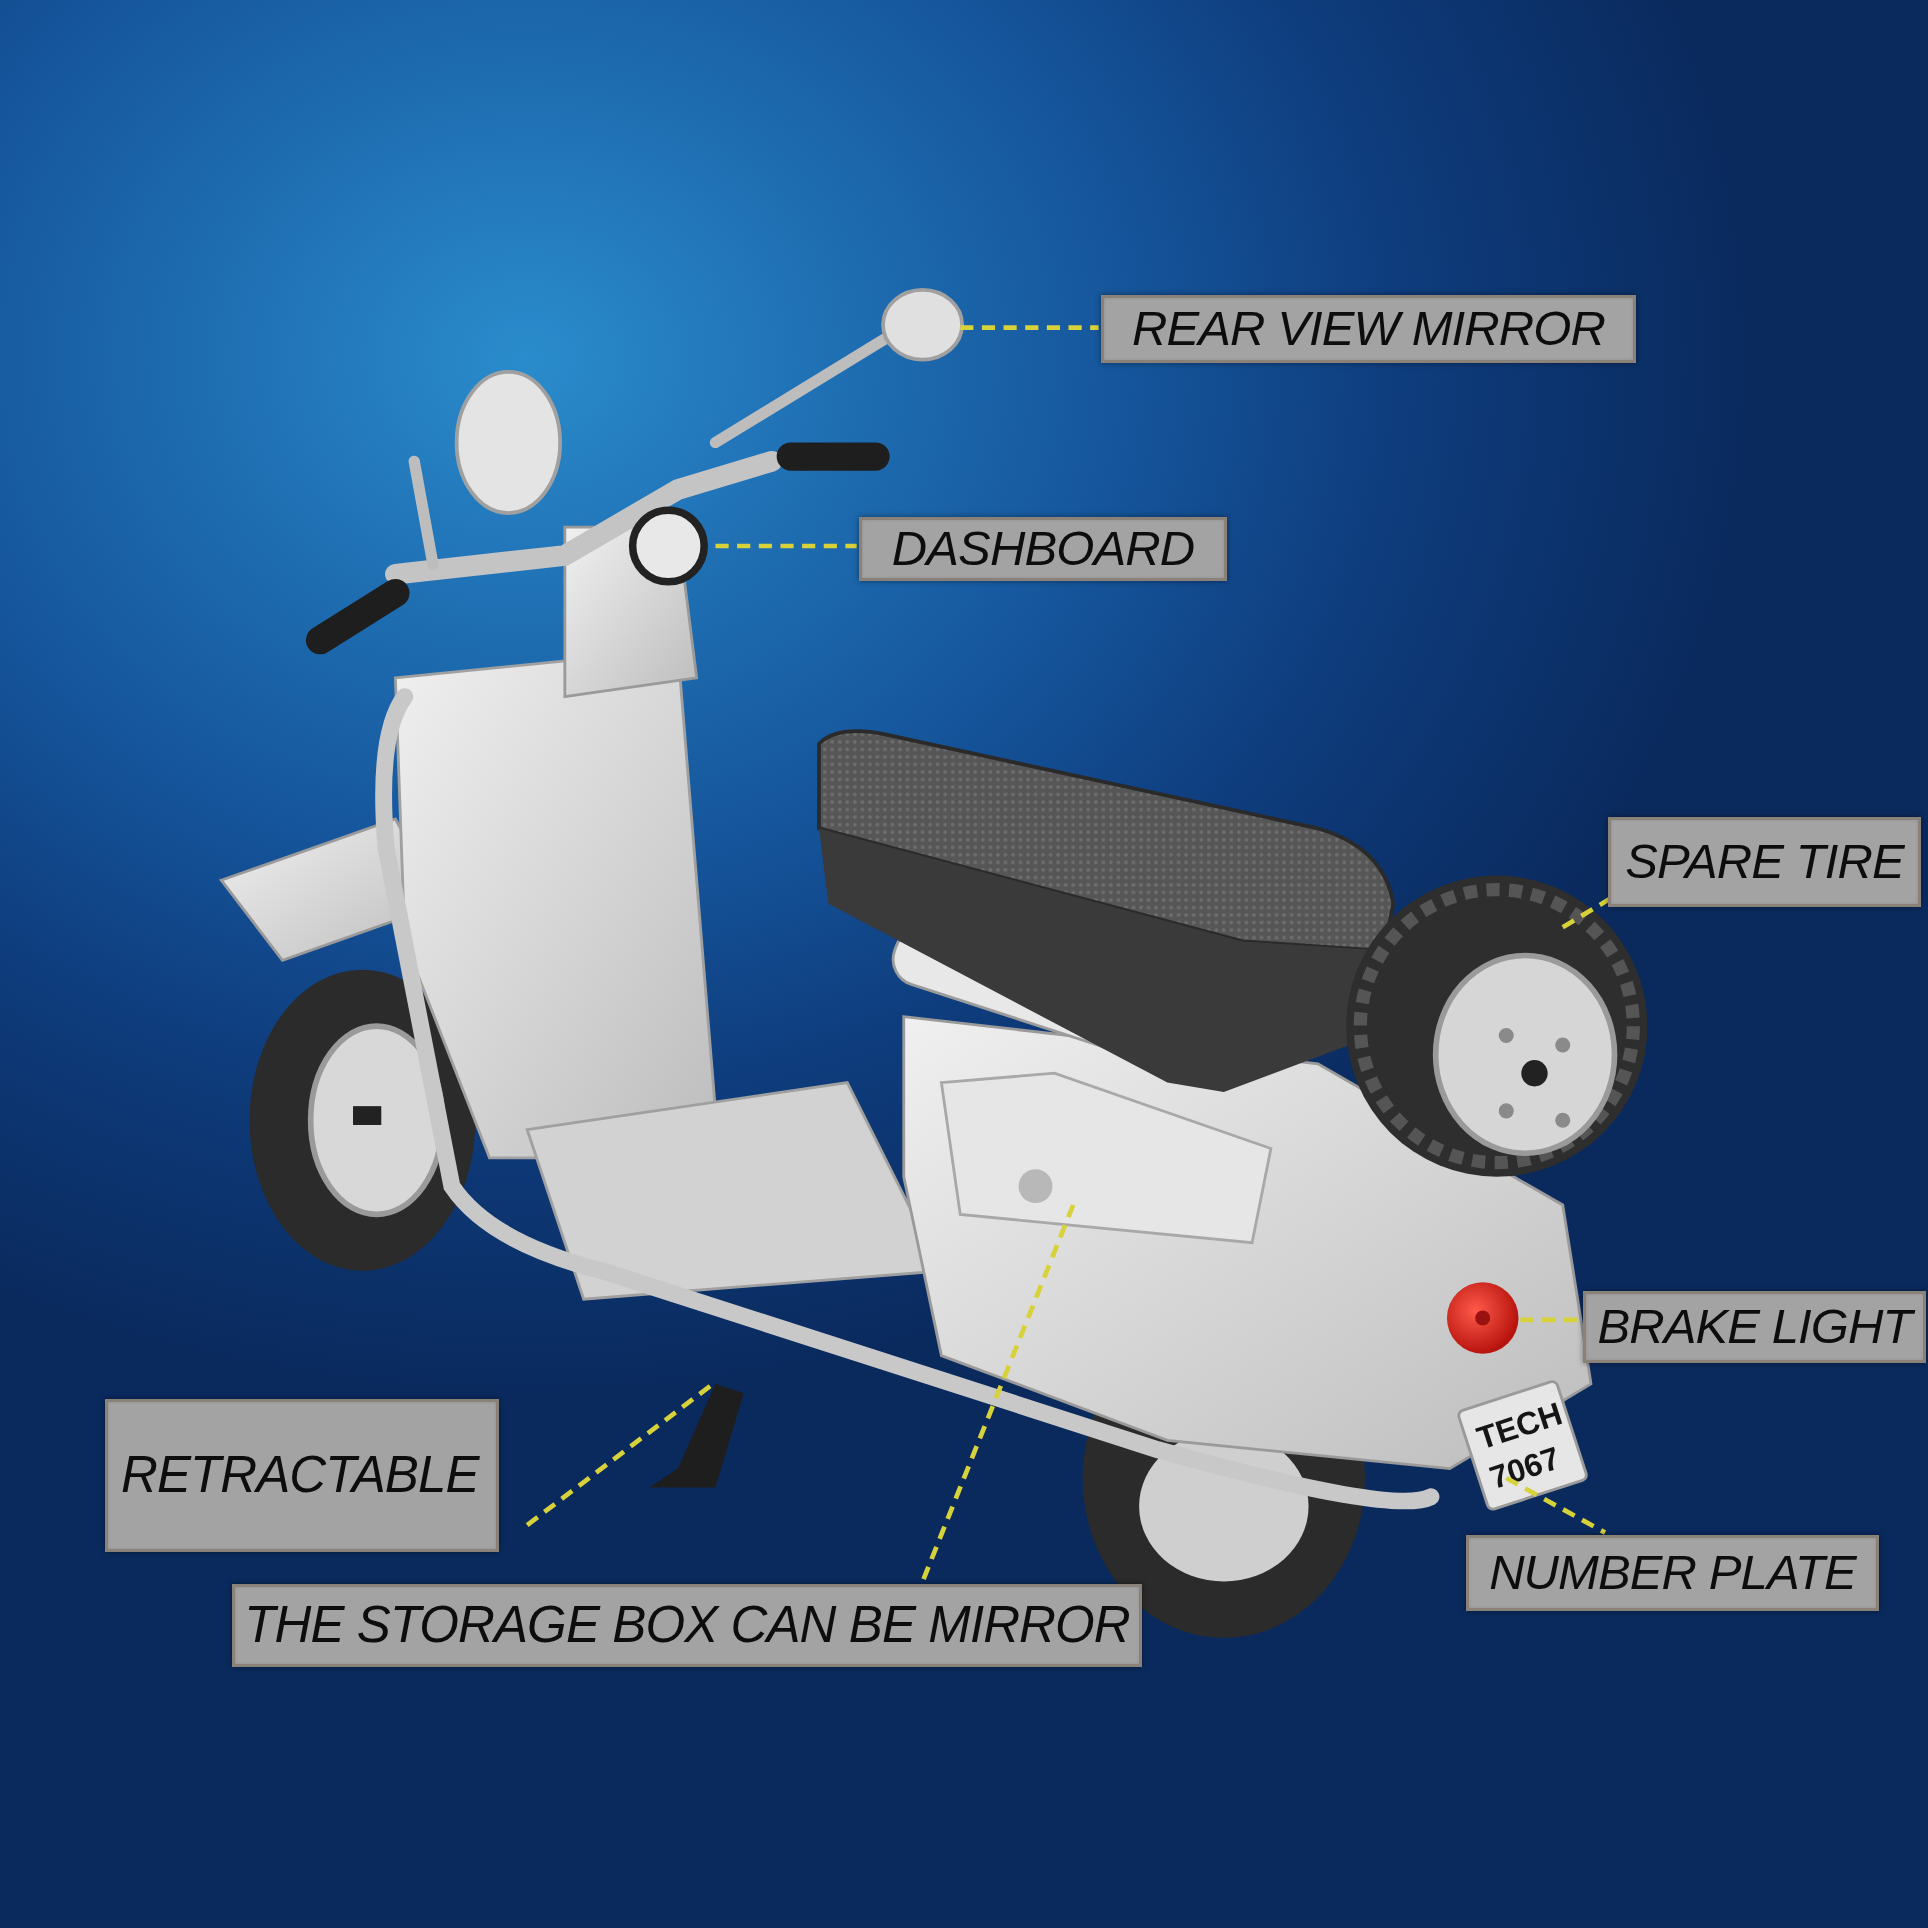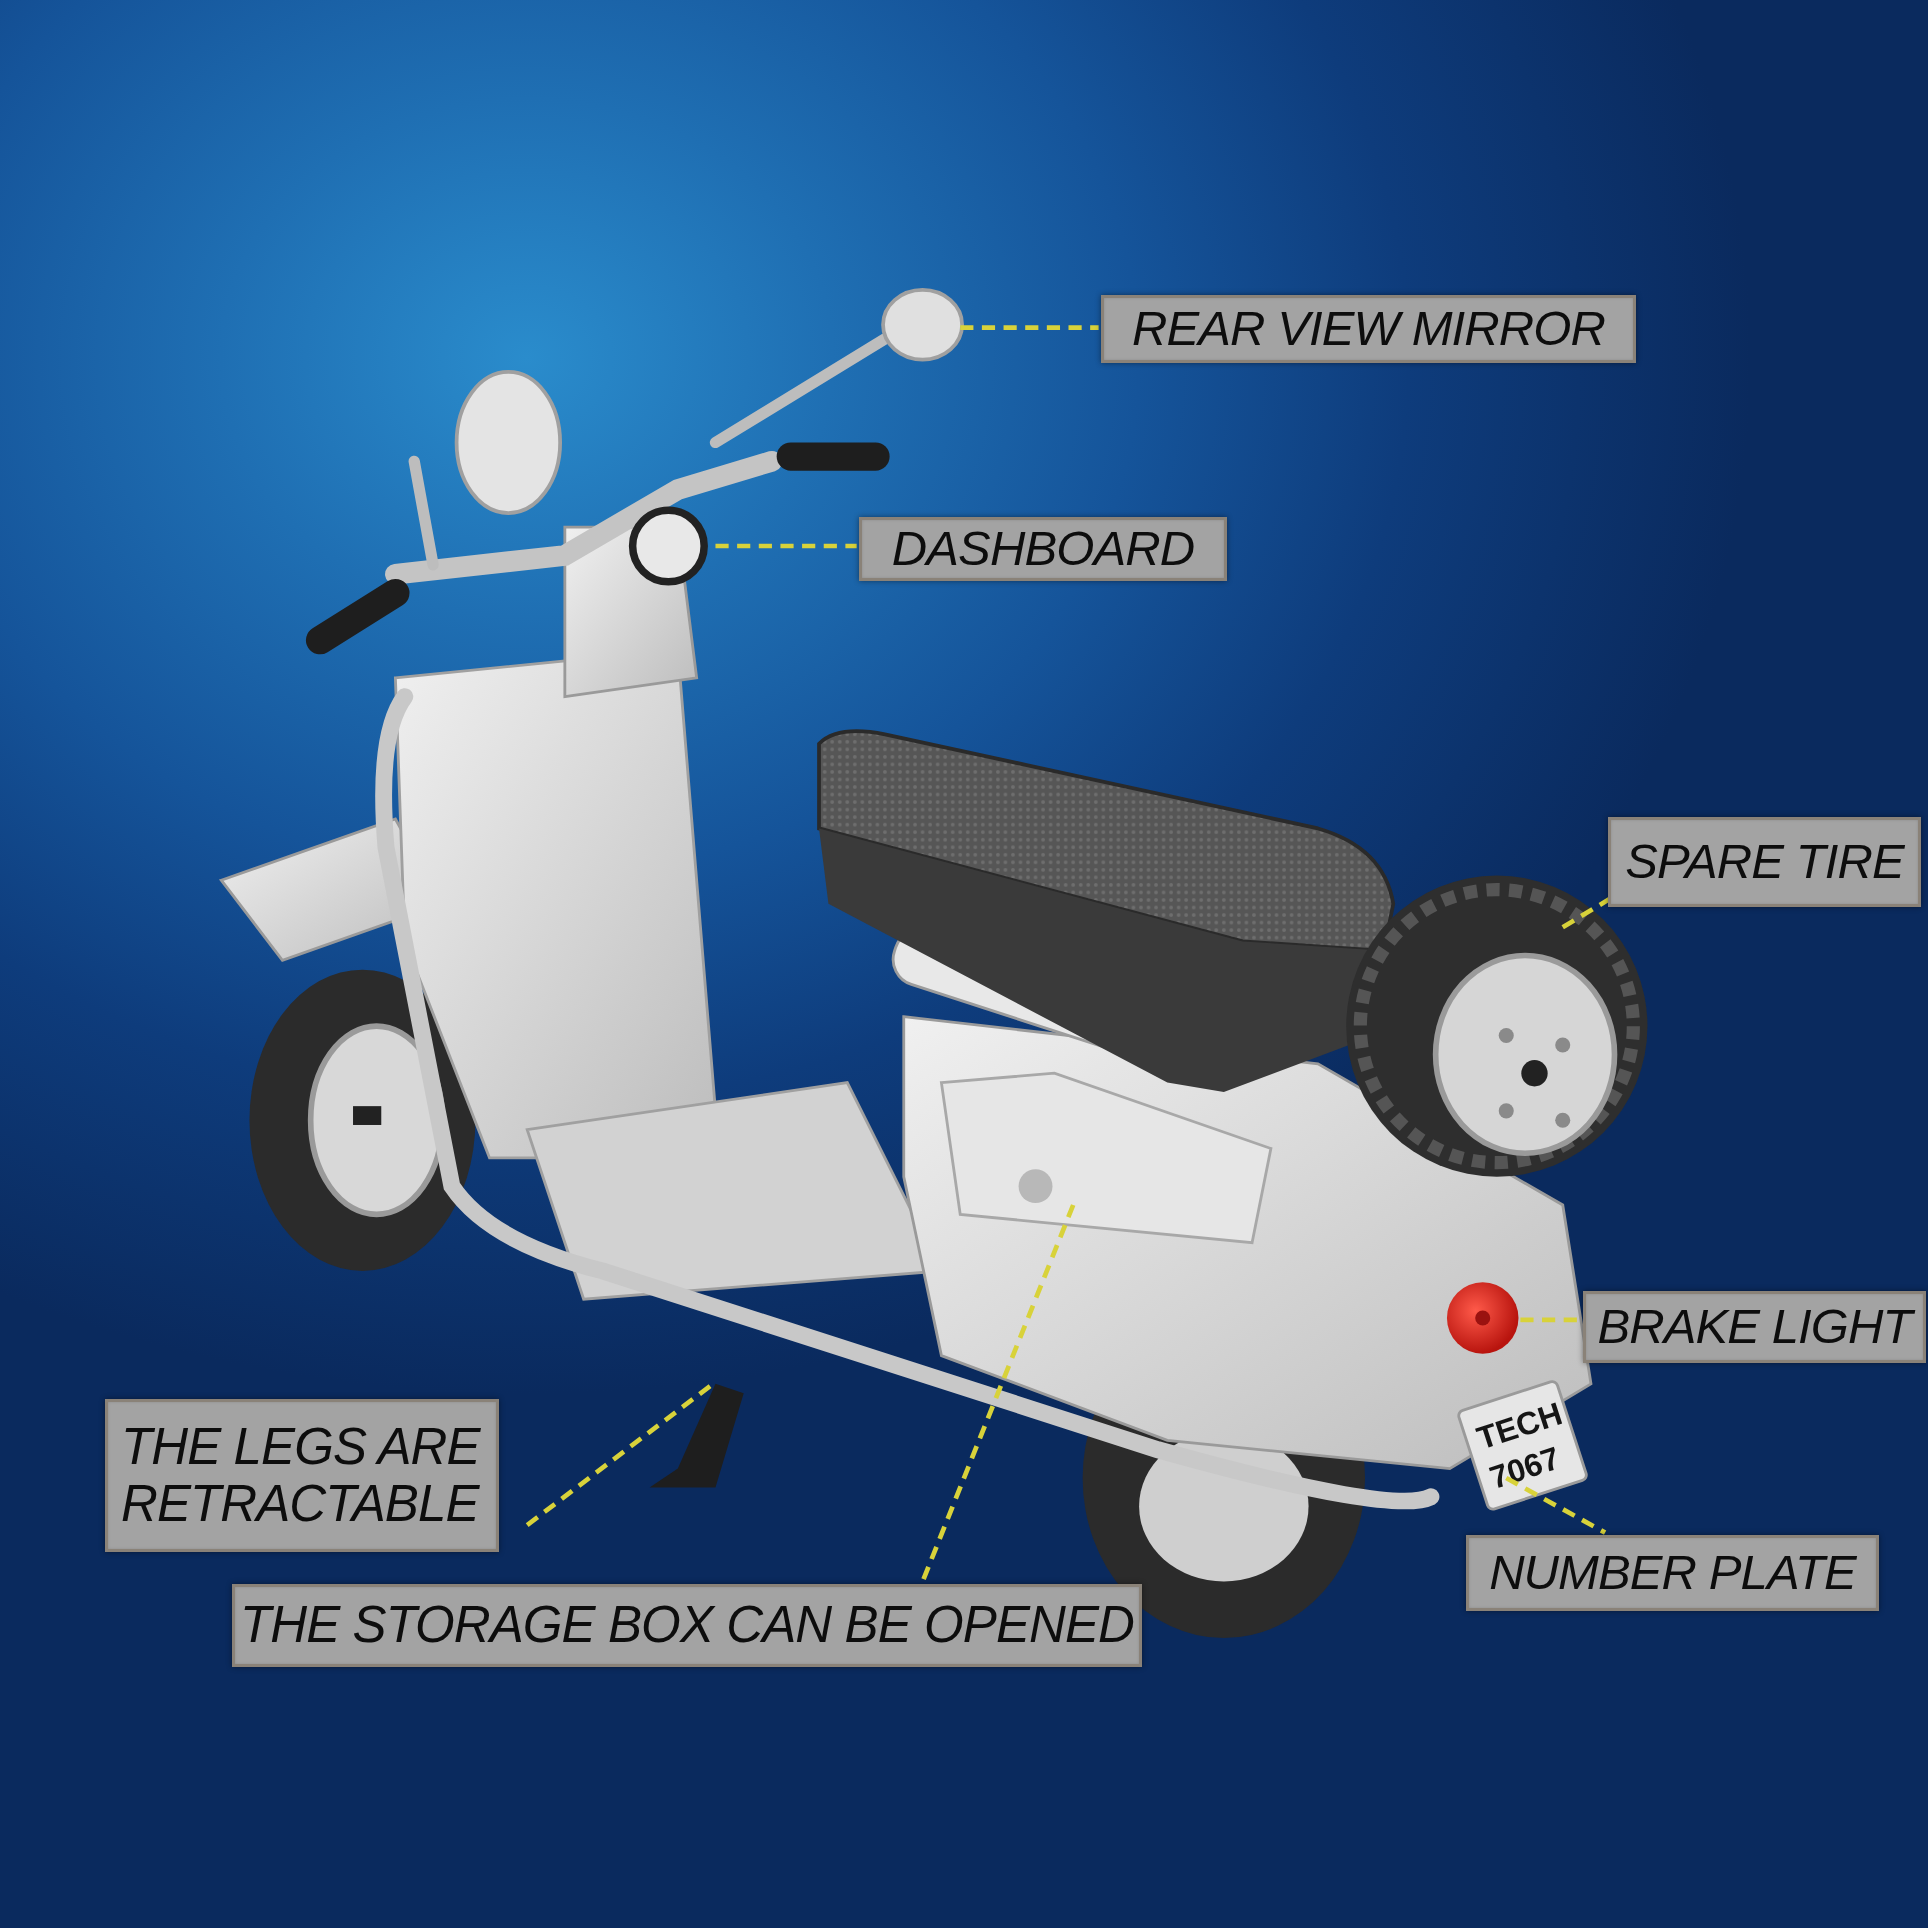--- a/index.html
+++ b/index.html
@@ -149,20 +149,19 @@
 
 <div class="label" style="left:1583px; top:1291px; width:343px; height:72px;">
   <span>BRAKE LIGHT</span>
 </div>
 
 <div class="label" style="left:1466px; top:1535px; width:413px; height:76px;">
   <span>NUMBER PLATE</span>
 </div>
 
 <div class="label multi" style="left:105px; top:1399px; width:394px; height:153px;">
-  <span>THE LEGS ARE</span>
   <span>RETRACTABLE</span>
 </div>
 
 <div class="label" style="left:232px; top:1584px; width:910px; height:83px; font-size:51px;">
-  <span>THE STORAGE BOX CAN BE OPENED</span>
+  <span>THE STORAGE BOX CAN BE MIRROR</span>
 </div>
 
 
 </body></html>

